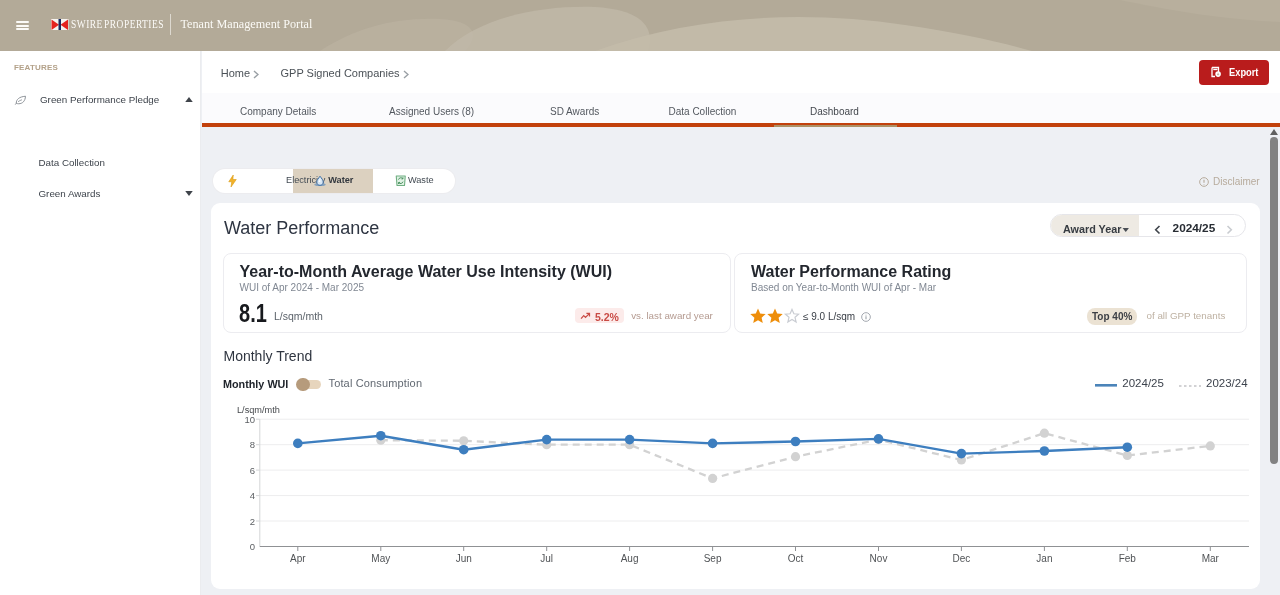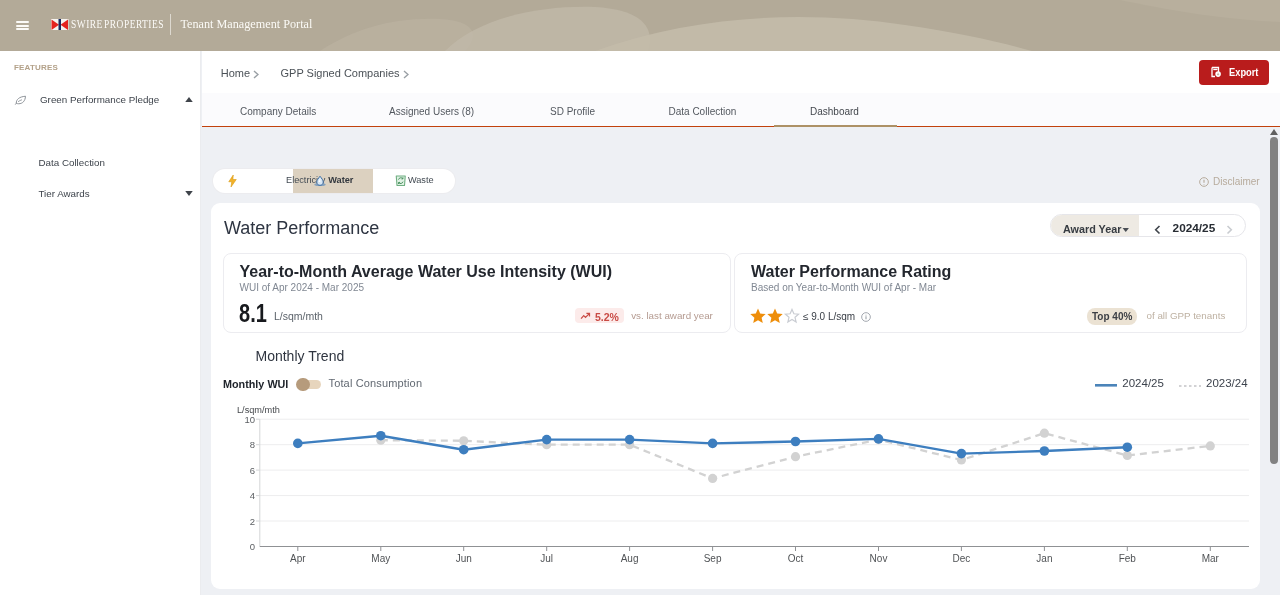--- a/index.html
+++ b/index.html
@@ -17,40 +17,40 @@
 
 
 #sidebar { position:absolute; left:0; top:51px; width:201px; height:544px; background:#ffffff; border-right:1px solid #ebecef; }
 #features { position:absolute; left:14px; top:11.5px; font-size:8px; font-weight:bold; letter-spacing:0.2px; color:#b3a189; }
 .side-item { position:absolute; font-size:9.8px; color:#3e444c; }
 #active-pill { position:absolute; left:4px; top:65.5px; width:191px; height:30px; border-radius:7px; background:#c8b59b; }
 #active-pill span { position:absolute; left:34.5px; top:8.1px; font-size:9.5px; font-weight:bold; color:#ffffff; }
 
 
 #bcbar { position:absolute; left:202px; top:51px; width:1078px; height:42px; background:#ffffff; }
-#tabbar { position:absolute; left:202px; top:93px; width:1078px; height:34px; background:#fbfbfd; border-bottom:1px solid #c2410c; }
+#tabbar { position:absolute; left:202px; top:93px; width:1078px; height:34px; background:#fbfbfd; border-bottom:4px solid #c2410c; }
 .tab { position:absolute; top:13.4px; font-size:10px; color:#53585f; }
 #tab-underline { position:absolute; left:572px; top:31.5px; width:123px; height:2.5px; background:#ad9166; }
 .bc { position:absolute; top:66.8px; font-size:11px; color:#4b5157;padding-left:9px; }
 #export-btn { position:absolute; left:1199px; top:60px; width:69.5px; height:25px; border-radius:4px; background:#b91c1c; color:#fff; }
 #export-btn span { position:absolute; left:30px; top:6.8px; font-size:10px; font-weight:bold; }
 
 
 #segctl { position:absolute; left:213px; top:169px; width:241.5px; height:23.5px; background:#ffffff; border-radius:12px; box-shadow:0 0 0 1px #ececef; }
 #seg-active { position:absolute; left:79.5px; top:0; width:80.5px; height:23.5px; background:#dcd1c0; }
 .seg-label { position:absolute; top:5.6px; font-size:9.2px; font-weight:600; }
 #disclaimer { position:absolute; left:1213px; top:175.6px; font-size:10px; color:#b7ab9c; }
 
 
 #panel { position:absolute; left:211px; top:203px; width:1048.5px; height:386px; background:#ffffff; border-radius:9px; }
 #wp-title { position:absolute; left:224px; top:217.6px; font-size:18px; color:#2e3542; }
 .card { position:absolute; top:253px; height:80px; background:#fff; border:1px solid #ececf0; border-radius:8px; }
 .card-title { position:absolute; left:16px; top:9.3px; font-size:16px; font-weight:bold; color:#23272e; }
 .card-sub { position:absolute; left:16px; top:28.2px; font-size:10px; color:#818893; }
-#mt-title { position:absolute; left:223.5px; top:348.3px; font-size:14px; color:#2f3540;margin-left:32px; }
+#mt-title { position:absolute; left:223.5px; top:348.3px; font-size:14px; color:#2f3540; }
 #mwui { position:absolute; left:223px; top:377.9px; font-size:10.8px; font-weight:bold; color:#20252c; }
 #totcons { position:absolute; left:328.5px; top:377.4px; font-size:11px; letter-spacing:0.15px; color:#626972; }
 #tg-track { position:absolute; left:297px; top:380px; width:23.5px; height:8.8px; border-radius:5px; background:#e7d5bd; }
 #tg-knob { position:absolute; left:296.4px; top:377.6px; width:13.5px; height:13.5px; border-radius:50%; background:#b69b7c; }
 .legend-t { position:absolute; top:377.1px; font-size:11.5px; color:#3c424c; }
 
 
 #sb-thumb { position:absolute; left:1270.2px; top:137px; width:7.4px; height:327px; border-radius:4px; background:#828282; }
 </style>
 </head>
@@ -81,21 +81,21 @@
   <div id="features">FEATURES</div>
   <svg class="abs" style="left:14.2px; top:43.5px" width="12.5" height="10.5" viewBox="0 0 25 21" fill="none" stroke="#888d94" stroke-width="1.9">
     <path d="M4.5 16.5 C4.5 9 10 3.5 23 2.5 C22.5 12 17 17.5 9.5 17.5 C7.5 17.5 5.8 17.2 4.5 16.5 Z"></path>
     <path d="M1.5 19.5 L5.5 16 M8 13.5 C10.5 11.5 13 10.5 16 9.5" stroke-width="1.6"></path>
   </svg>
   <div class="side-item" style="left:40px; top:43px;">Green Performance Pledge</div>
   <svg class="abs" style="left:185px; top:45.7px" width="8" height="5" viewBox="0 0 9 6">
       <path d="M4.5 0 L9 6 L0 6 Z" fill="#3f444a"></path>
     </svg>
   <div class="side-item" style="left:38.5px; top:105.75px;">Data Collection</div>
-  <div class="side-item" style="left:38.5px; top:137.15px;">Tier Awards</div>
+  <div class="side-item" style="left:38.5px; top:137.15px;">Green Awards</div>
   <svg class="abs" style="left:185px; top:140px" width="8" height="5" viewBox="0 0 9 6">
       <path d="M4.5 6 L9 0 L0 0 Z" fill="#3f444a"></path>
     </svg>
 </div>
 
 <div id="bcbar"></div>
 <div class="bc" style="left:211.7px">Home</div>
 <svg class="abs" style="left:253px; top:69.5px" width="6" height="9" viewBox="0 0 6 9">
     <path d="M1 1 L5 4.5 L1 8" stroke="#9aa0a5" stroke-width="1.4" fill="none"></path>
   </svg>
@@ -109,21 +109,21 @@
     <rect x="4.5" y="5.5" width="8.5" height="2.8" fill="#fff"></rect>
     <circle cx="14.2" cy="16.2" r="5.6" fill="#fff"></circle>
     <path d="M14.2 13.6 L14.2 18 M12.2 16.2 L14.2 18.4 L16.2 16.2" fill="none" stroke="#b49c80" stroke-width="1.5"></path>
   </svg>
   <span style="transform:scaleX(0.93); transform-origin:0 0;">Export</span>
 </div>
 
 <div id="tabbar">
   <div class="tab" style="left:38px">Company Details</div>
   <div class="tab" style="left:187px">Assigned Users (8)</div>
-  <div class="tab" style="left:348px">SD Profile</div>
+  <div class="tab" style="left:348px">SD Awards</div>
   <div class="tab" style="left:466.5px">Data Collection</div>
   <div class="tab" style="left:608px; color:#44484e">Dashboard</div>
   <div id="tab-underline"></div>
 </div>
 
 <div id="segctl">
   <div id="seg-active"></div>
   <div class="seg-label" style="left:26px; color:#434b53; font-weight:500;margin-left:47px;">Electricity</div>
   <div class="seg-label" style="left:115.2px; color:#33383e; font-weight:bold;">Water</div>
   <div class="seg-label" style="left:194.9px; color:#434b53; font-weight:500;">Waste</div>

